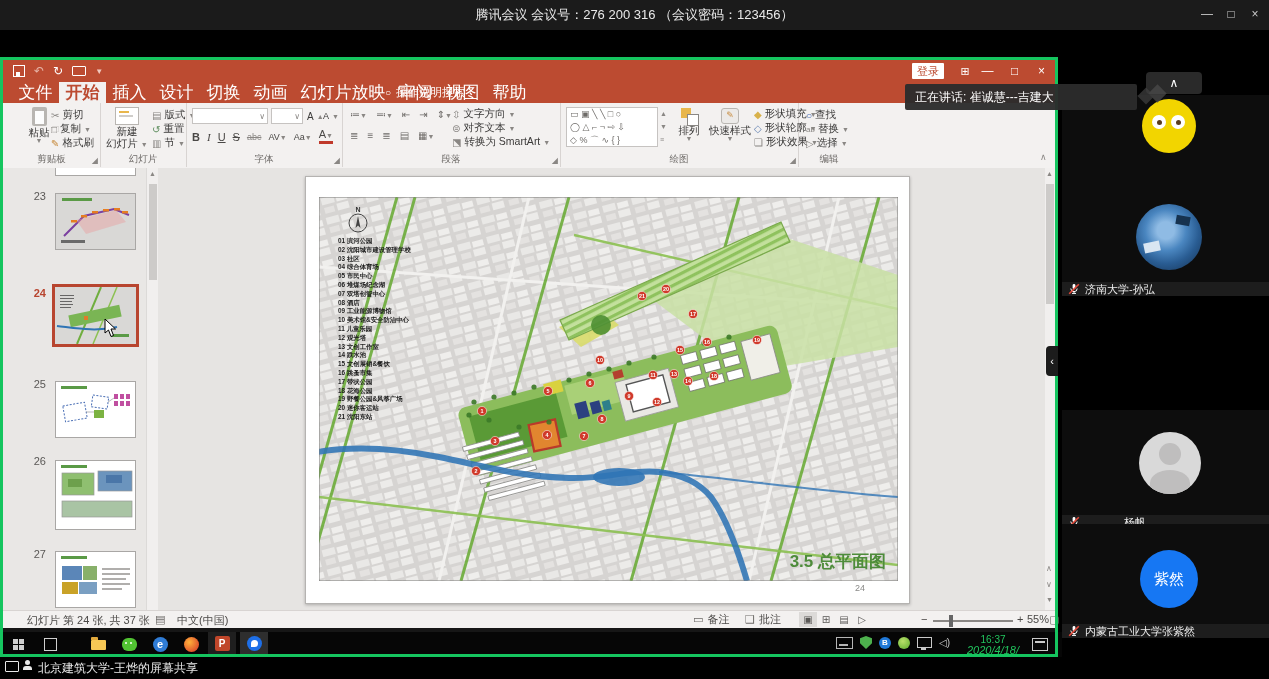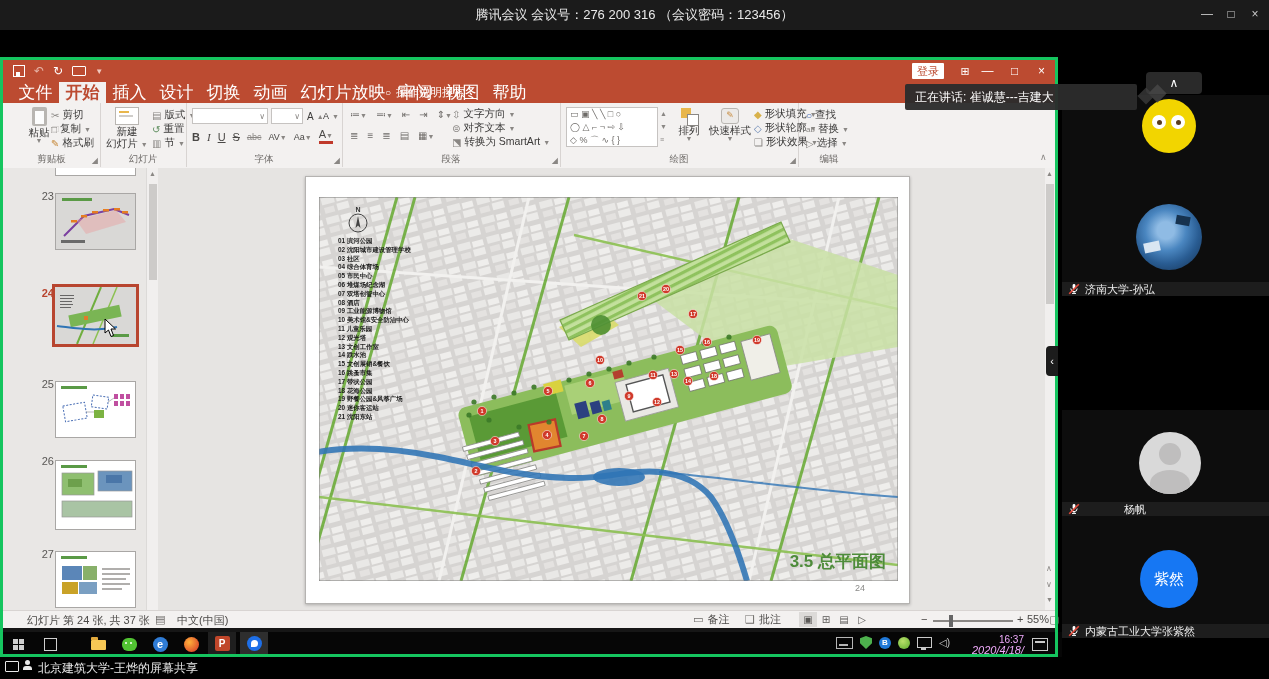--- a/index.html
+++ b/index.html
@@ -21,21 +21,21 @@
   .rbig{text-align:center;font-size:10.5px;color:#3b3a39;line-height:12px;}
   .grp{position:absolute;top:103px;height:64px;border-right:1px solid #d8d4d2;}
   .dl{position:absolute;bottom:2px;right:2px;font-size:8px;color:#8a8784;}
   .ddl{height:16px;background:#fff;border:1px solid #c6c3c1;display:flex;align-items:center;justify-content:flex-end;box-sizing:border-box;}
   .ddl span{color:#8a8784;font-size:8px;margin-right:2px;}
   .sv{width:10px;height:10px;border:1px solid #fff;position:relative;}
   .sv::after{content:"";position:absolute;left:2px;bottom:0;width:4px;height:4px;background:#fff;}
   .scr{width:12px;height:8px;border:1px solid #fff;border-radius:1px;}
   
   .thumb{position:absolute;left:55px;width:81px;height:57px;background:#fff;border:1px solid #a9a7a5;box-sizing:border-box;overflow:hidden;}
-  .tnum{position:absolute;left:28px;width:26px;text-align:right;font-size:11px;color:#5a5856;}
+  .tnum{position:absolute;left:20px;width:26px;text-align:right;font-size:11px;color:#5a5856;}
   
   .sb{font-size:11px;color:#4a4846;white-space:nowrap;}
   .vic{width:18px;height:15px;display:flex;align-items:center;justify-content:center;font-size:10px;color:#5a5856;}
   
   .namebar{position:absolute;left:0;width:207px;height:14px;background:#1d1d1d;display:flex;align-items:center;gap:5px;padding-left:6px;box-sizing:border-box;}
   .pname{font-size:11px;color:#ededed;white-space:nowrap;}
   .mic{display:inline-flex;width:12px;height:12px;flex:0 0 12px;}
   
   .app{width:28px;height:23px;display:flex;align-items:center;justify-content:center;}
   .winlogo{display:grid;grid-template-columns:5px 5px;grid-template-rows:5px 5px;gap:1px;}
@@ -637,21 +637,21 @@
         <div style="position:absolute;left:2px;bottom:2px;width:9px;height:2px;background:#b5b5b5;"></div>
       </div>
     <div style="width:12px;height:13px;background:#4db14d;clip-path:polygon(50% 0,100% 18%,100% 55%,50% 100%,0 55%,0 18%);"></div>
     <div style="width:12px;height:12px;background:#2079d8;border-radius:50%;color:#fff;font-size:8px;font-weight:bold;text-align:center;line-height:12px;">B</div>
     <div style="width:12px;height:12px;border-radius:50%;background:radial-gradient(circle at 40% 35%,#b9e06a,#5fae2e);"></div>
     <div style="width:13px;height:9px;border:1px solid #c9c9c9;position:relative;">
         <div style="position:absolute;left:3px;bottom:-3px;width:5px;height:2px;background:#c9c9c9;"></div>
       </div>
     <div style="color:#c9c9c9;font-size:10px;line-height:12px;">◁)</div>
   </div>
-  <div class="abs" style="left:962px;top:2px;width:62px;text-align:right;color:#f0abfc;">
+  <div class="abs" style="left:962px;top:2px;width:62px;text-align:center;color:#22c55e;">
     <div style="font-size:10px;line-height:11px;">16:37</div>
     <div style="font-size:11px;line-height:10px;font-style:italic;">2020/4/18/周六</div>
   </div>
   <div class="abs" style="left:1032px;top:6px;width:14px;height:11px;border:1px solid #c9c9c9;">
       <div style="margin:2px;height:1.5px;background:#c9c9c9;"></div>
     </div>
 </div>
 
 <div class="abs" style="left:0;top:57px;width:1058px;height:600px;border:3px solid #15c55f;box-sizing:border-box;pointer-events:none;z-index:50;"></div>
 
@@ -705,21 +705,21 @@
       <span class="pname">济南大学-孙弘</span>
     </div>
   </div>
 
 
   <div class="abs" style="left:0;top:380px;width:207px;height:114px;background:#0d0d0d;">
     <div class="abs" style="left:77px;top:22px;width:62px;height:62px;border-radius:50%;background:#d9d9d9;overflow:hidden;">
       <div style="position:absolute;left:20px;top:11px;width:22px;height:22px;background:#bfbebe;border-radius:50%;"></div>
       <div style="position:absolute;left:11px;top:38px;width:40px;height:26px;background:#bfbebe;border-radius:50% 50% 0 0;"></div>
     </div>
-    <div class="namebar" style="top:92px;gap:44px;">
+    <div class="namebar" style="top:105px;gap:44px;">
       <span class="mic">
           <svg width="12" height="12" viewBox="0 0 12 12">
             <rect x="4.6" y="1" width="2.8" height="5.2" rx="1.4" fill="#fff"></rect>
             <path d="M2.8 5.5a3.2 3.2 0 0 0 6.4 0" fill="none" stroke="#fff" stroke-width="1"></path>
             <line x1="6" y1="8.7" x2="6" y2="10.2" stroke="#fff" stroke-width="1"></line>
             <line x1="4" y1="10.4" x2="8" y2="10.4" stroke="#fff" stroke-width="1"></line>
             <line x1="1.2" y1="10.8" x2="10.8" y2="1.2" stroke="#e5493a" stroke-width="1.6"></line>
           </svg>
         </span>
       <span class="pname">杨帆</span>

